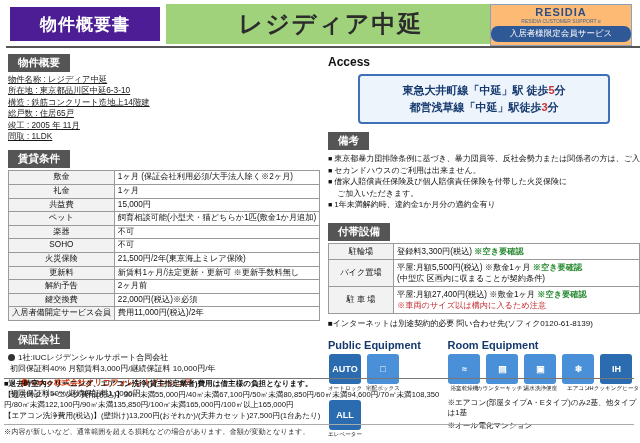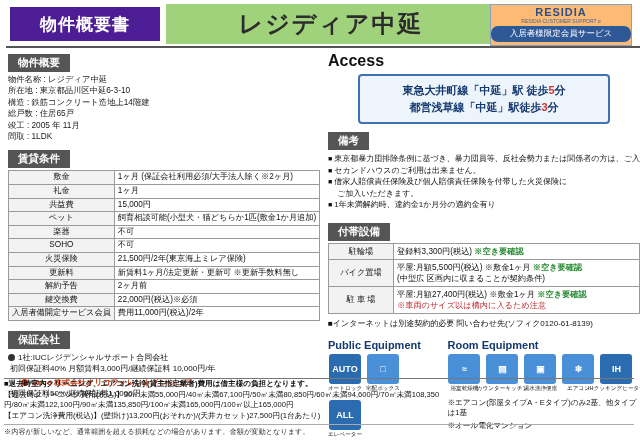--- a/index.html
+++ b/index.html
@@ -39,30 +39,30 @@
     width:100%;background:#2f5896;color:#fff;font-size:8.5px;
     text-align:center;margin-top:2px;padding:2px 0;border-radius:7px;
   }
   .hdr-rule{position:absolute;left:0;top:42px;width:634px;height:2px;background:#555;}
 
   
   .sec-title{
     display:inline-block;background:#555;color:#fff;
     font-size:10.5px;font-weight:bold;padding:2px 10px;
   }
-  .sec-title.plain{background:none;color:#111;font-size:16px;padding:0;font-weight:bold;}
+  .sec-title.plain{background:none;color:#111;font-size:12px;padding:0;font-weight:bold;}
 
   
   .cols{position:relative;margin-top:4px;}
   .colL{position:absolute;left:2px;top:0;width:312px;}
   .colR{position:absolute;left:322px;top:0;width:312px;}
 
   .blk{margin-bottom:3px;}
   .lines{font-size:8.3px;line-height:11.4px;color:#1a1a1a;margin-top:2px;}
-  .lines div{white-space:nowrap;overflow:hidden;}
+  .lines div{white-space:nowrap;overflow:hidden;text-decoration:underline;}
 
   
   .access-box{
     margin:4px auto 0 auto;width:240px;
     border:2px solid #3f6fb5;border-radius:4px;background:#eef4fc;
     padding:6px 4px;text-align:center;
   }
   .access-box div{font-size:11px;font-weight:bold;color:#15396e;line-height:17px;}
   .access-box .mark{color:#d03030;}
 

